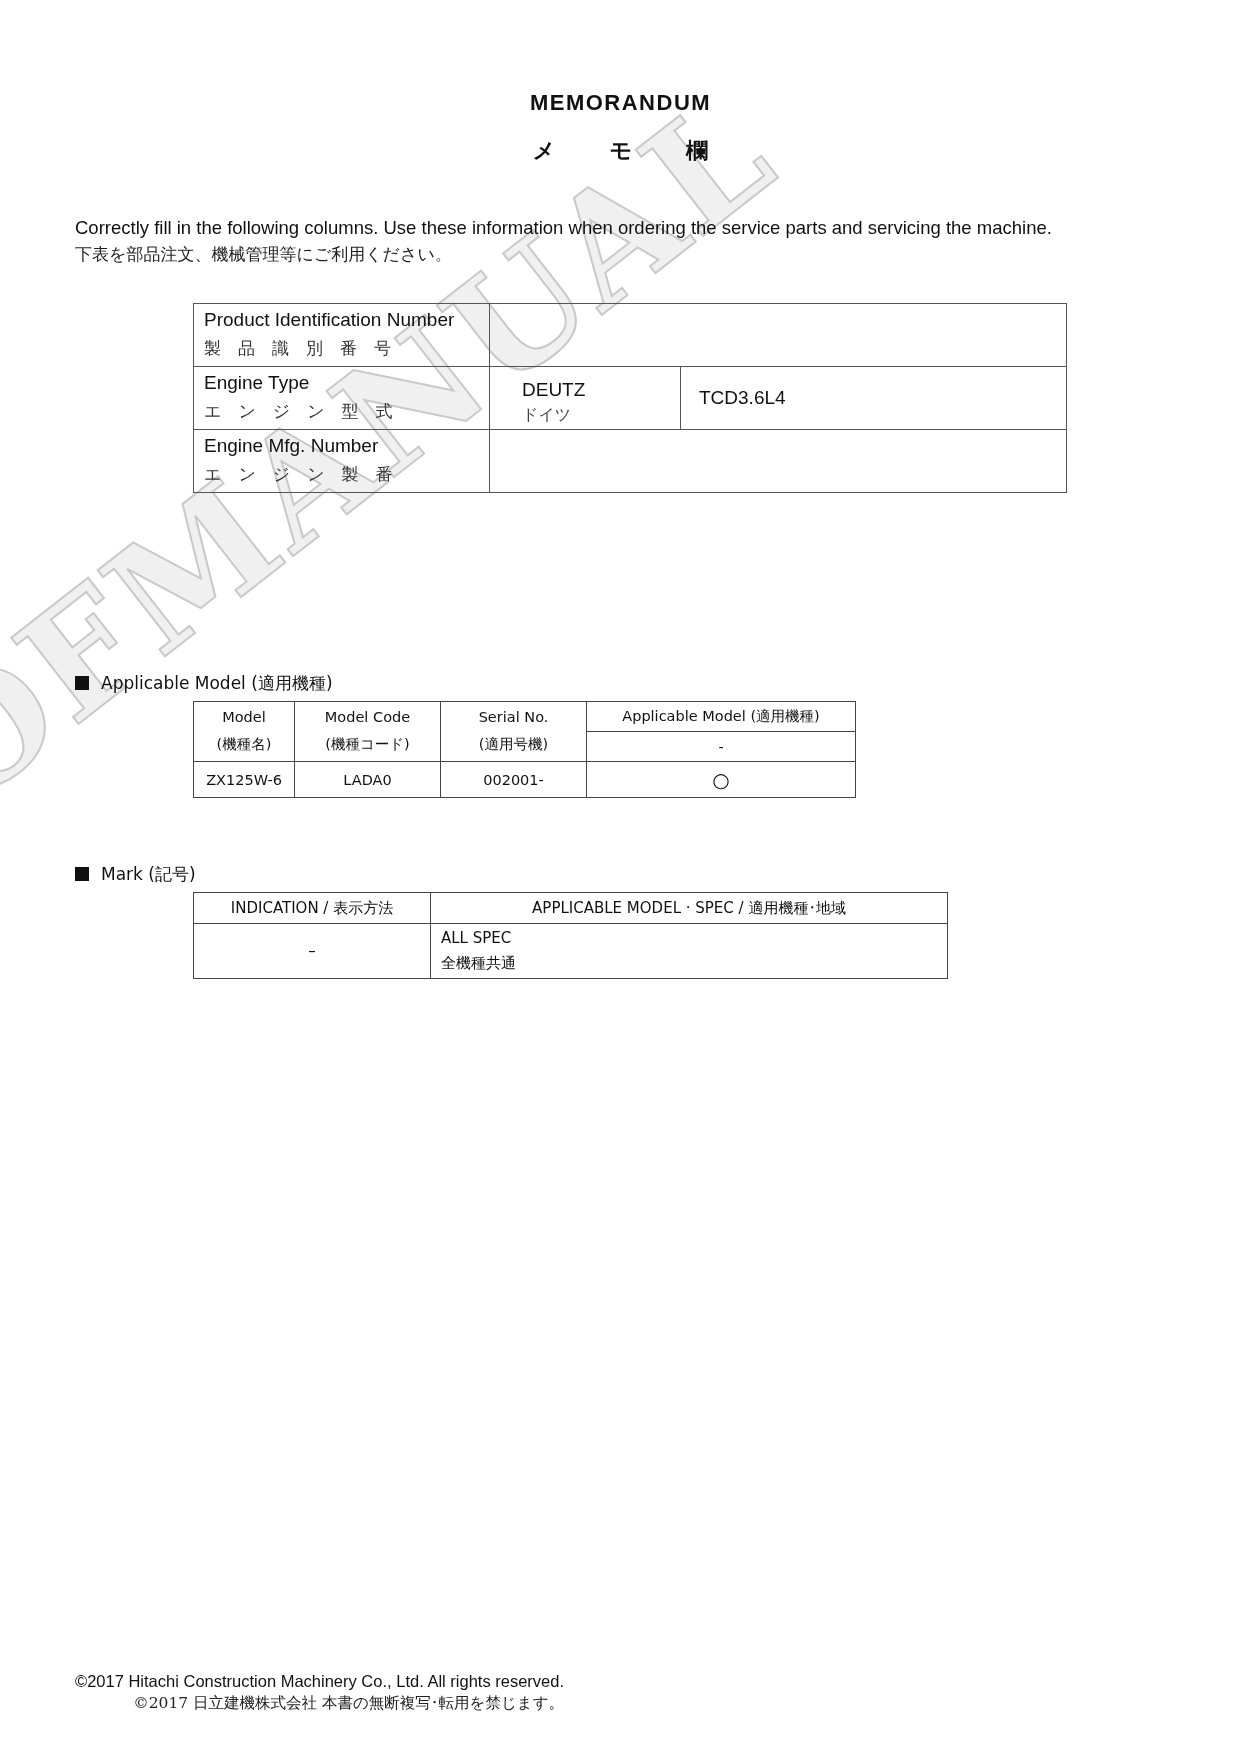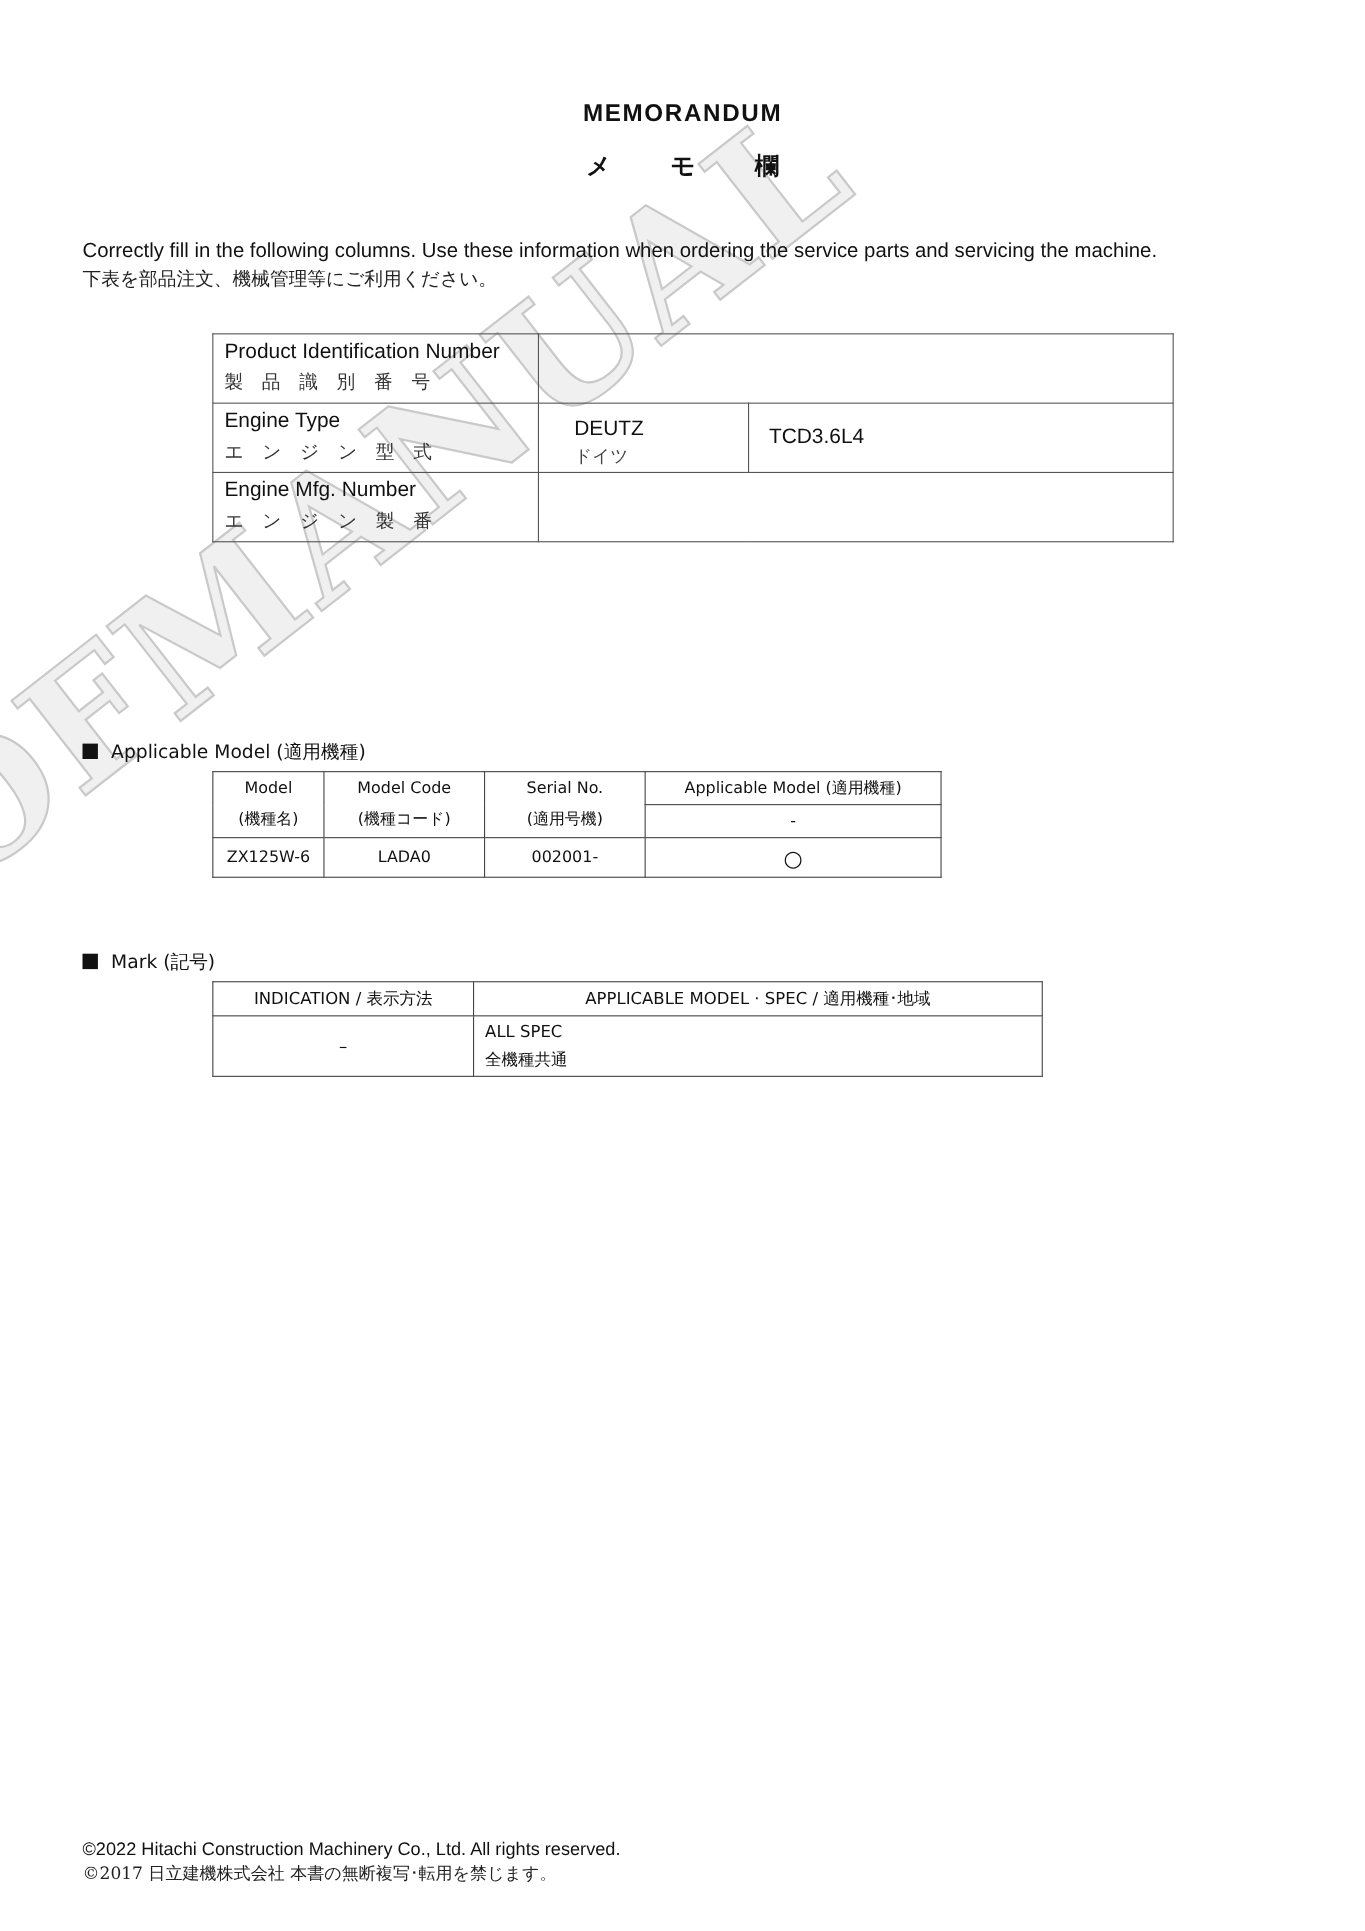--- a/index.html
+++ b/index.html
@@ -42,21 +42,21 @@
   .model-table .r { height: 36px; }
 
   .mark-table { left: 193px; top: 892px; width: 755px; }
   .mark-table td { border: 1.4px solid #444; font-family: "DejaVu Sans", sans-serif; font-size: 15px; padding: 0 10px; }
   .mark-table .h td { height: 30px; text-align: center; }
   .mark-table .ind { width: 216px; text-align: center; }
   .mark-table .app { line-height: 25px; padding-top: 2px; padding-bottom: 2px; }
 
   .footer { position: absolute; left: 75px; top: 1670px; z-index: 2; }
   .footer .en { font-size: 16.5px; line-height: 22px; }
-  .footer .ja { font-family: "DejaVu Serif", serif; font-size: 15.5px; line-height: 22px; color: #222; }
+  .footer .ja { font-family: "DejaVu Serif", serif; font-size: 15.5px; line-height: 22px; color: #222; text-align: right; }
 </style>
 </head>
 <body>
 
 <div class="page">
 
   <div class="watermark">OFMANUAL</div>
 
   <div class="title-en">MEMORANDUM</div>
   <div class="title-ja">メ モ 欄</div>
@@ -144,16 +144,16 @@
       <td class="ind">–</td>
       <td class="app">
         <div>ALL SPEC</div>
         <div>全機種共通</div>
       </td>
     </tr>
   </tbody>
     </table>
 
   <div class="footer">
-    <div class="en">©2022 Hitachi Construction Machinery Co., Ltd. All rights reserved.</div>
+    <div class="en">©2017 Hitachi Construction Machinery Co., Ltd. All rights reserved.</div>
     <div class="ja">©2017  日立建機株式会社  本書の無断複写･転用を禁じます。</div>
   </div>
 </div>
 
 </body></html>

